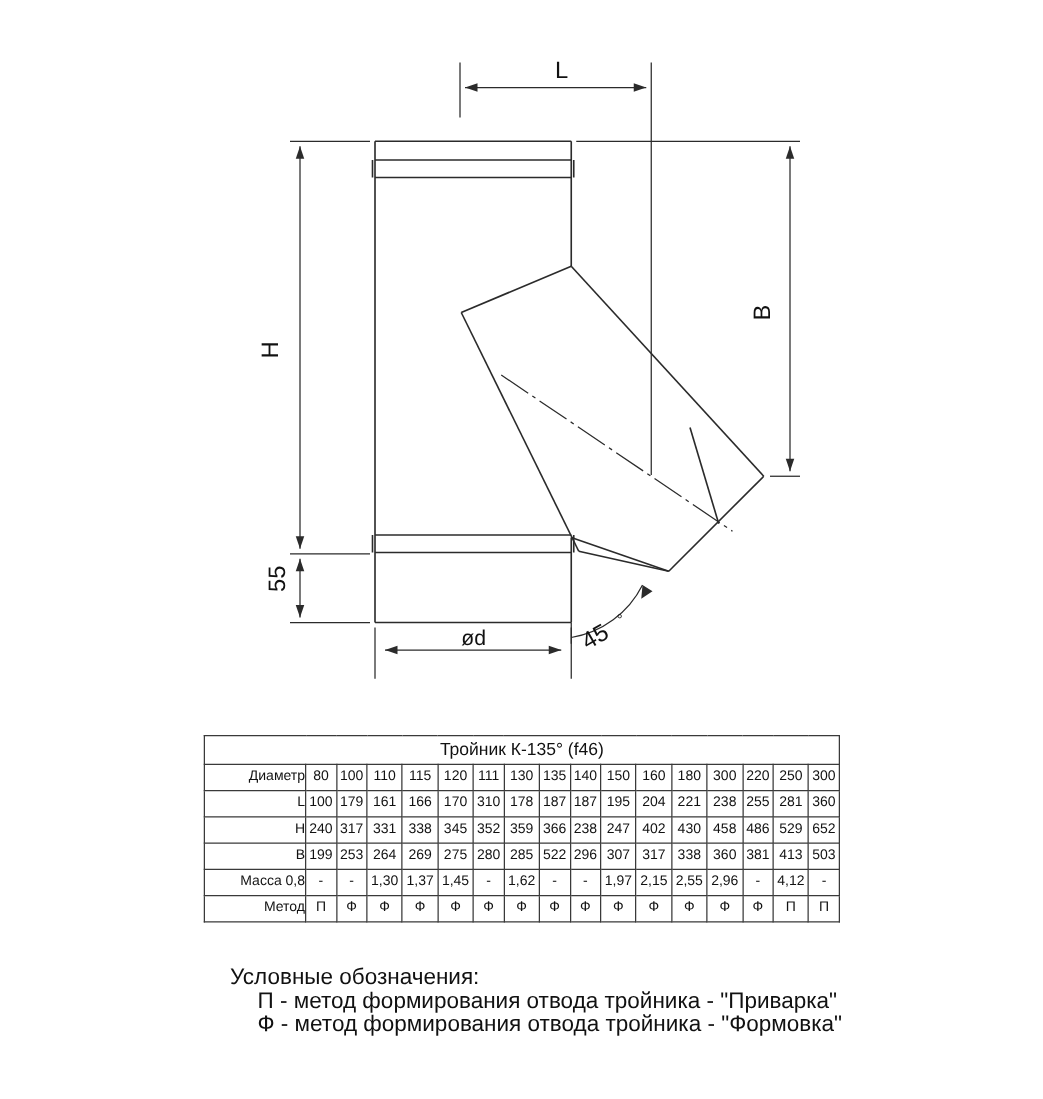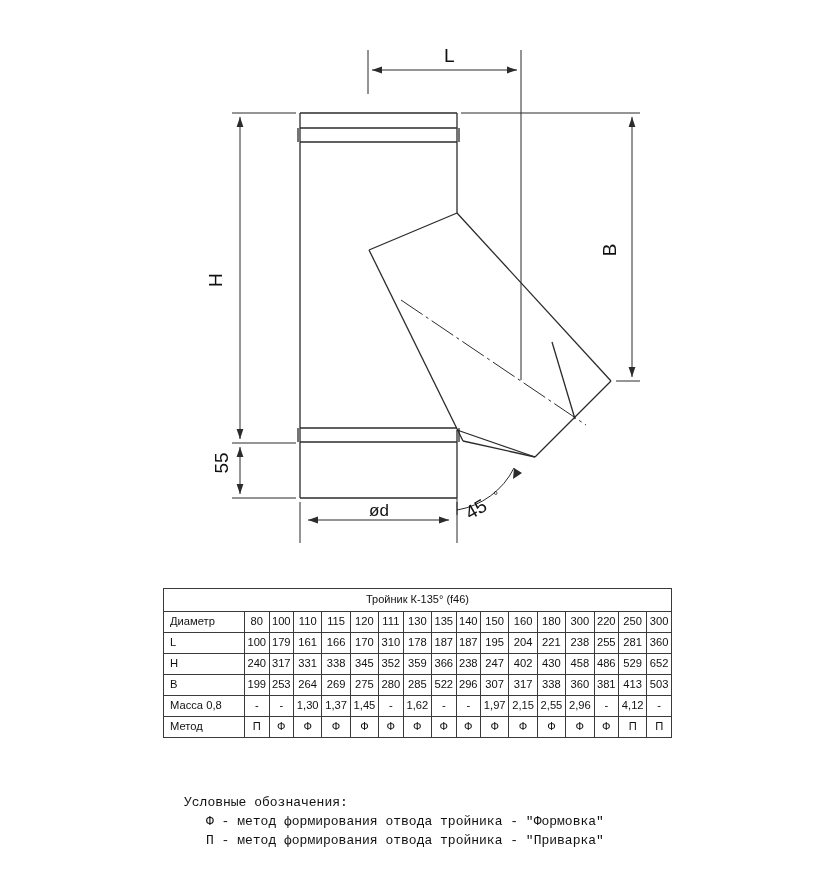--- a/index.html
+++ b/index.html
@@ -37,36 +37,35 @@
   table.spec th, table.spec td {
     border: 1px solid #3a3a3a;
     text-align: center;
     padding: 1px 0 2px 0;
     height: 17px;
     line-height: 15px;
     font-weight: normal;
     white-space: nowrap;
   }
   table.spec .title-cell {
-    font-size: 11px;
+    font-size: 14px;
     padding: 2px 0 3px 0;
   }
   table.spec td.rowlabel {
-    text-align: left;
+    text-align: right;
     padding-left: 6px;
     width: 74px;
   }
   .legend {
     position: absolute;
     left: 184px;
-    top: 793px;
-    font-size: 13px;
+    top: 772px;
+    font-size: 18px;
     line-height: 19px;
     color: #111;
-    font-family: Liberation Mono, monospace;
   }
   .legend .indent {
     padding-left: 22px;
   }
 </style>
 </head>
 <body>
 
 <svg id="drawing" viewBox="0 0 834 580">
   <g fill="none" stroke="#2b2b2b" stroke-width="1.3" stroke-linejoin="miter" stroke-linecap="butt">
@@ -282,15 +281,15 @@
           <td>Ф</td>
           <td>П</td>
           <td>П</td>
         </tr>
       </tbody>
   </table>
 </div>
 
 <div class="legend">
   <div>Условные обозначения:</div>
+  <div class="indent">П - метод формирования отвода тройника - "Приварка"</div>
   <div class="indent">Ф - метод формирования отвода тройника - "Формовка"</div>
-  <div class="indent">П - метод формирования отвода тройника - "Приварка"</div>
 </div>
 
 </body></html>

